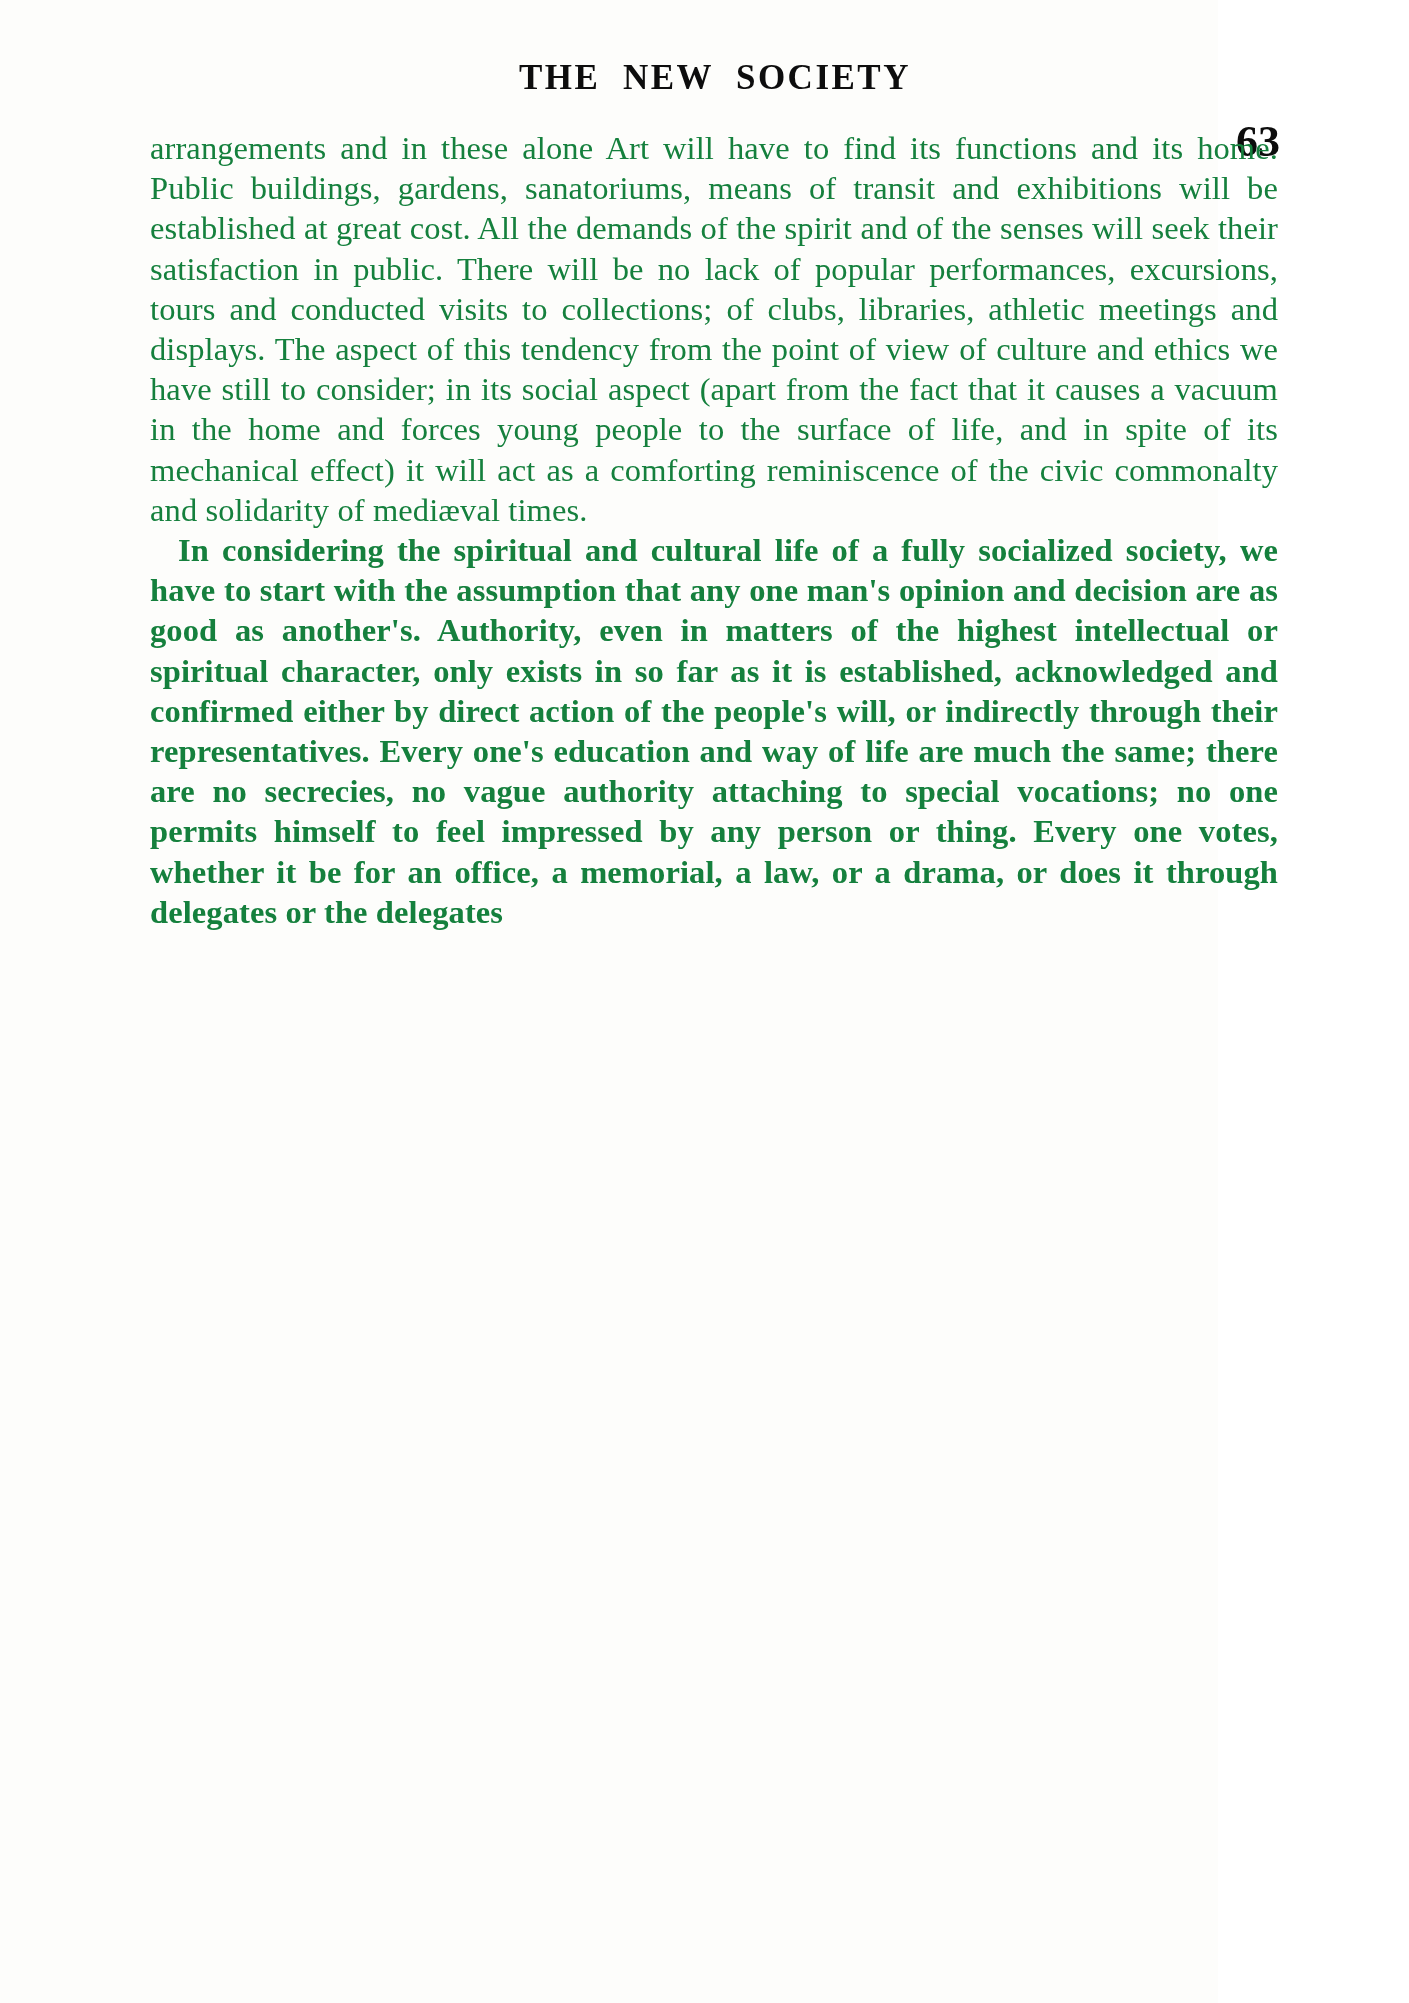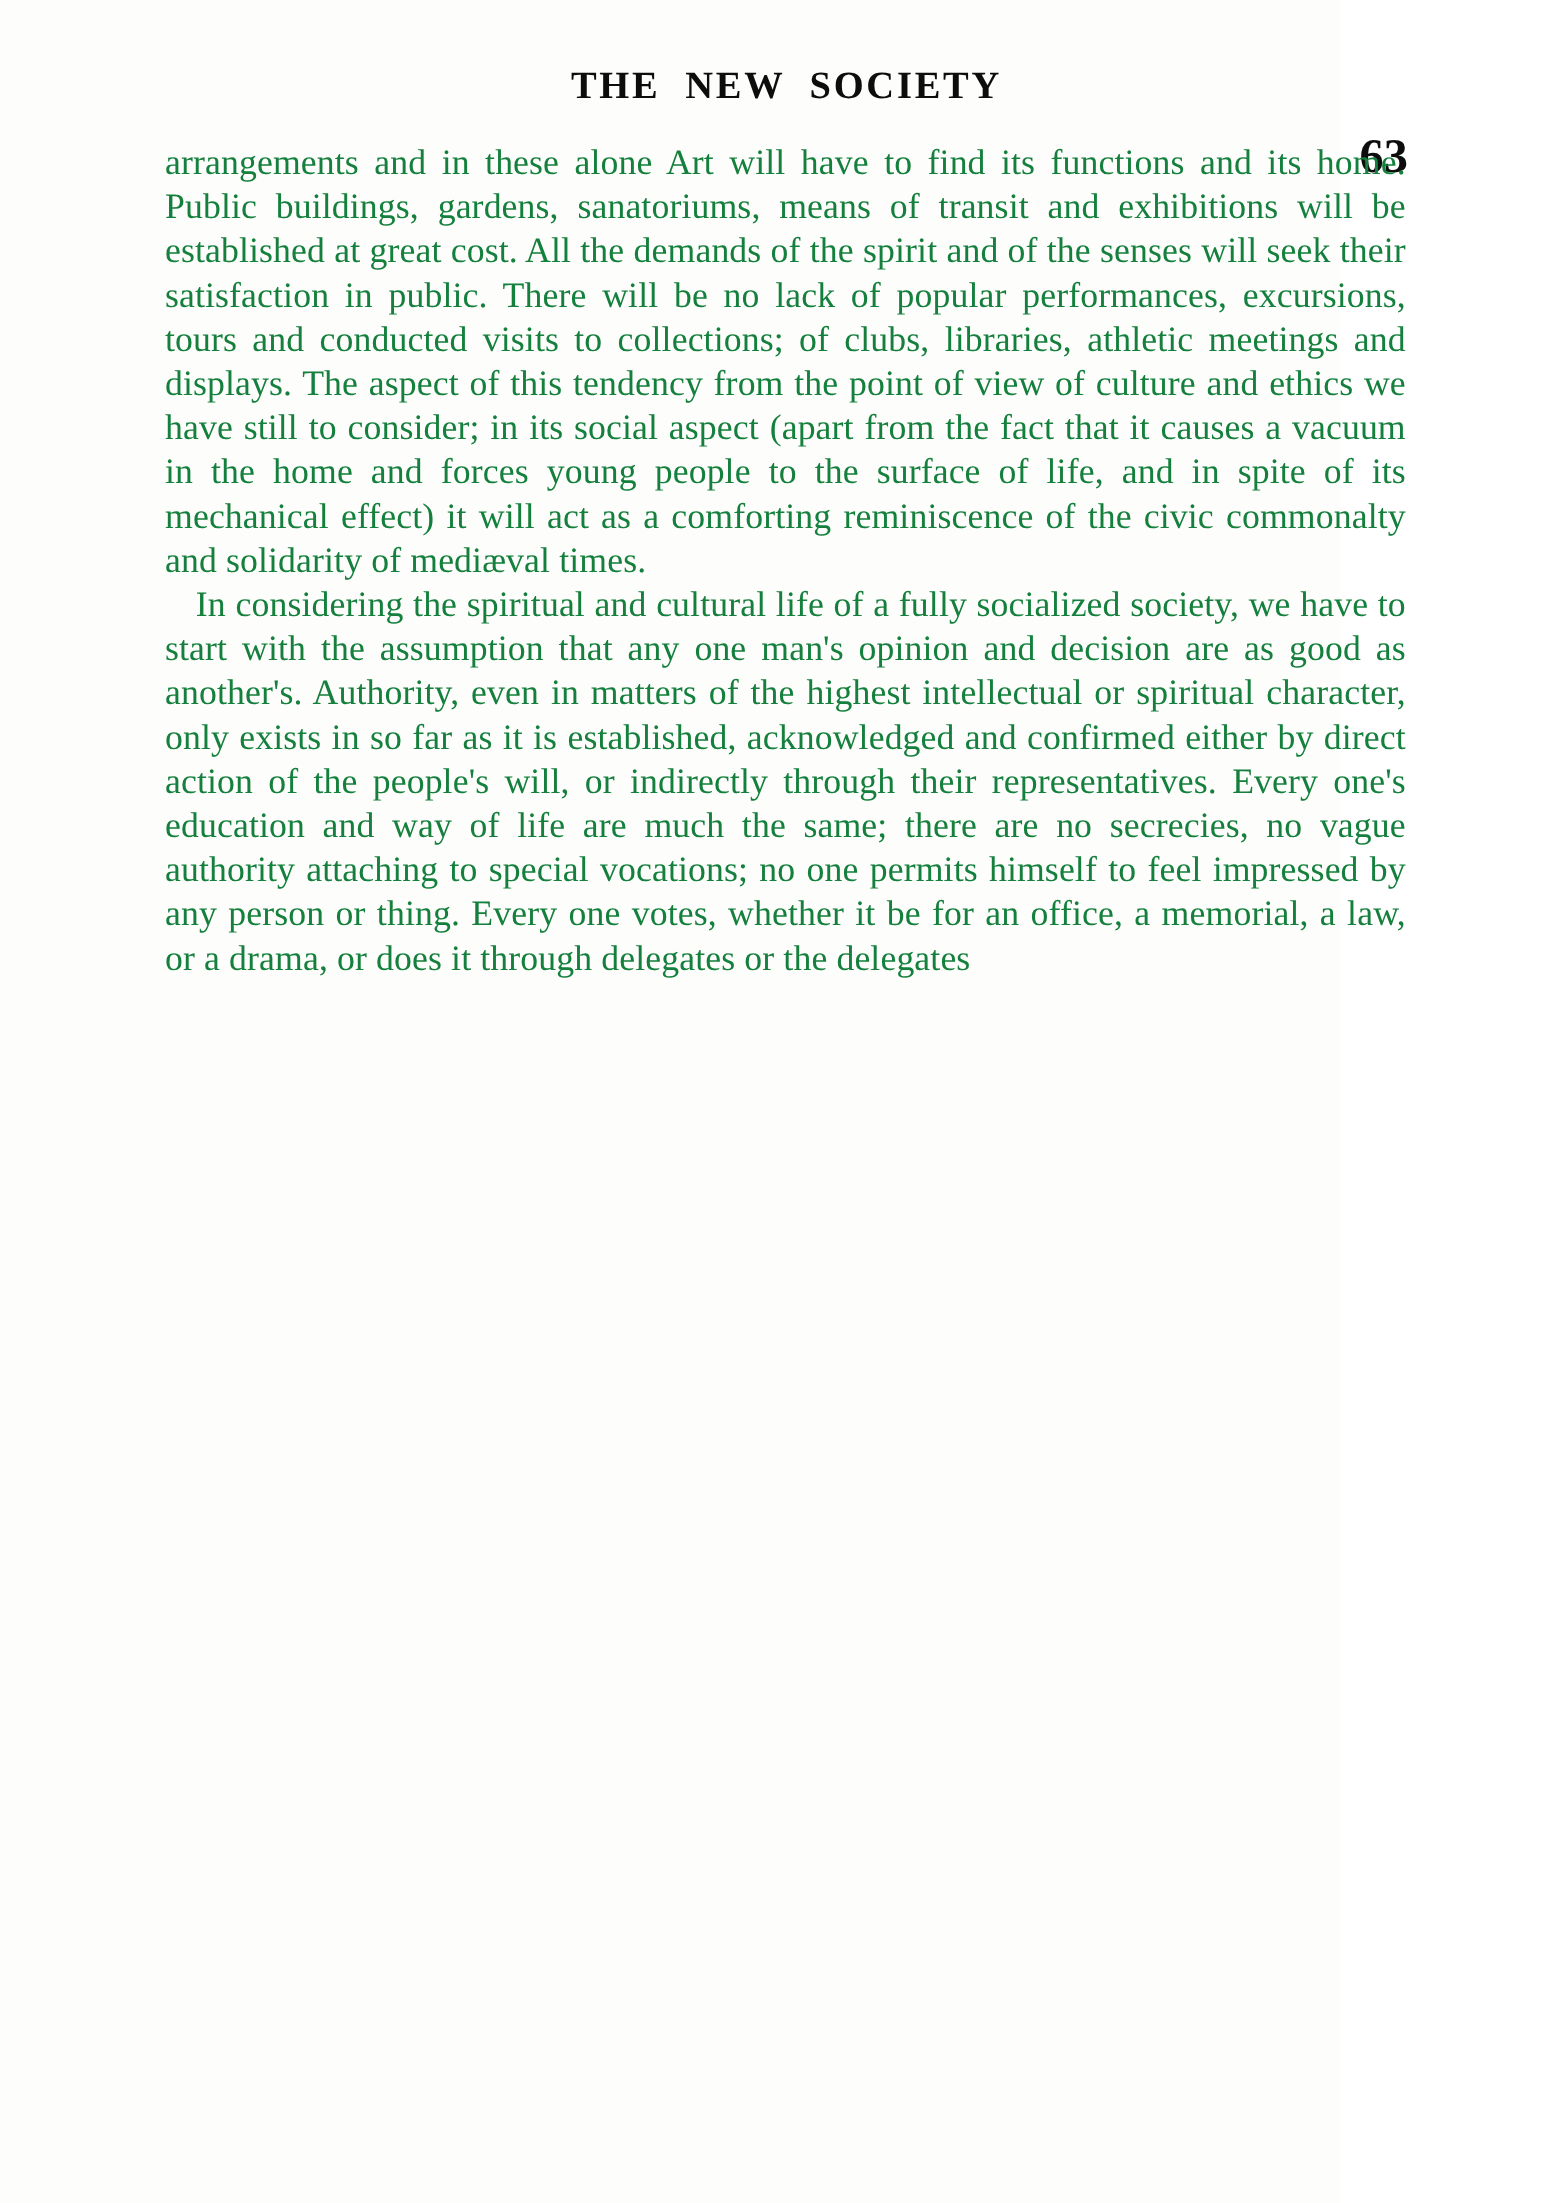--- a/index.html
+++ b/index.html
@@ -61,20 +61,21 @@
     font-size: 32.5px;
     line-height: 40.2px;
     text-align: justify;
     text-justify: inter-word;
     color: #15803d;
     letter-spacing: 0.1px;
   }
   .para + .para {
     margin-top: 0px;
     text-indent: 28px;
+    font-weight: bold;
   }
   .para.first {
     text-indent: 0;
   }
 </style>
 </head>
 <body>
 
 <div class="page">
 

